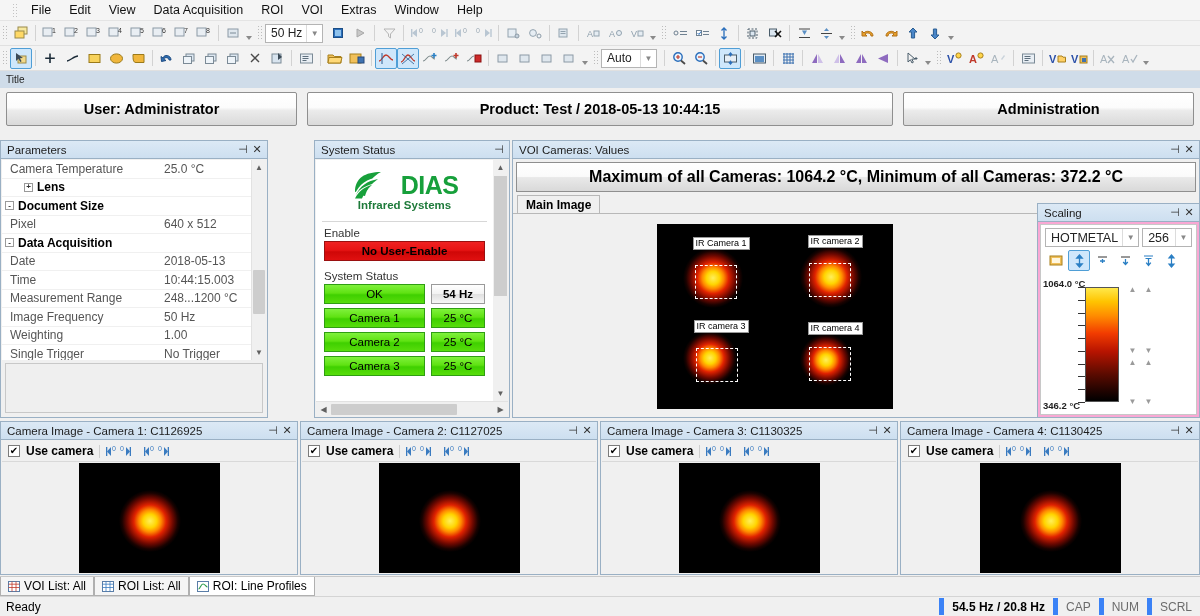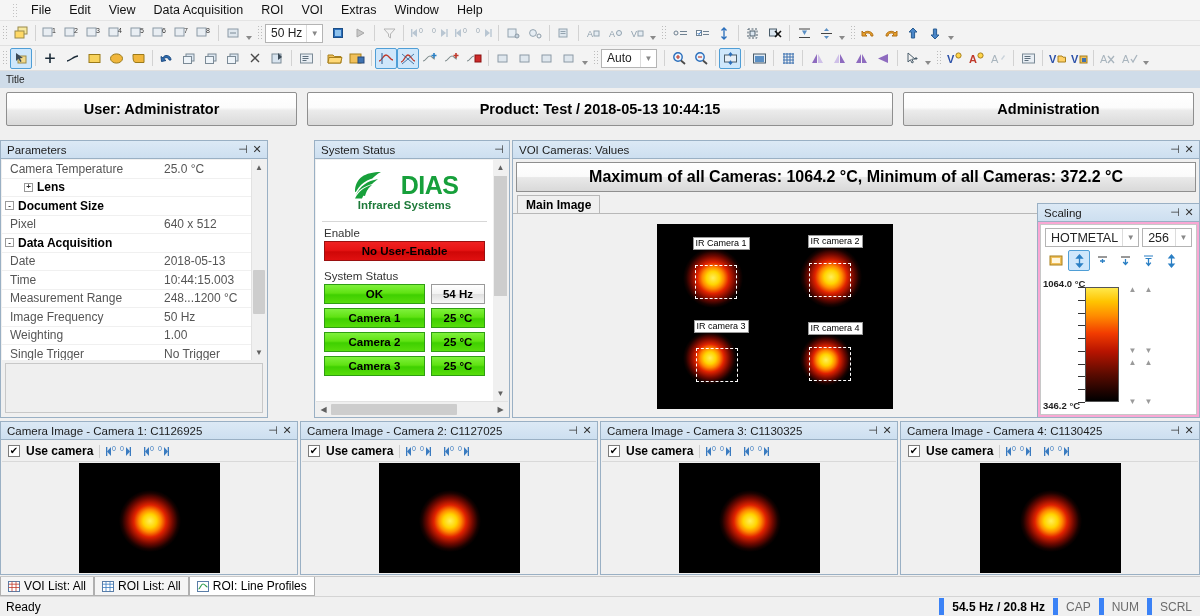--- a/index.html
+++ b/index.html
@@ -108,21 +108,21 @@
   .ss-sec { font-size: 11.5px; color: #333; padding: 3px 0 2px 8px; }
   .ss-hr { height: 1px; background: #d7d7d7; margin: 2px 6px; }
   .red-btn { margin: 0 8px; height: 20px; border: 1px solid #9a1010;
     background: linear-gradient(#ef2222 0%, #e81414 45%, #cf0707 55%, #e01010 100%);
     color: #000; font-weight: bold; font-size: 11.5px;
     display: flex; align-items: center; justify-content: center; }
   .ss-grid { padding: 0 8px; display: flex; flex-direction: column; gap: 4px; }
   .ss-line { display: flex; gap: 6px; }
   .green { height: 20px; border: 1px solid #2f9e12;
     background: linear-gradient(#7ff13c 0%, #5fe212 45%, #3fd000 55%, #58dd0b 100%);
-    color: #000; font-weight: bold; font-size: 11.5px;
+    color: #000; font-weight: normal; font-size: 11.5px;
     display: flex; align-items: center; justify-content: center; }
   .white-b { height: 20px; border: 1px solid #9a9a9a;
     background: linear-gradient(#ffffff, #f2f2f2 50%, #e0e0e0 51%, #f6f6f6);
     color: #000; font-weight: bold; font-size: 11.5px;
     display: flex; align-items: center; justify-content: center; }
   .ss-wide { flex: 1.9; }
   .ss-narrow { flex: 1; }
 
   
   .voi-banner { margin: 3px; height: 30px;

